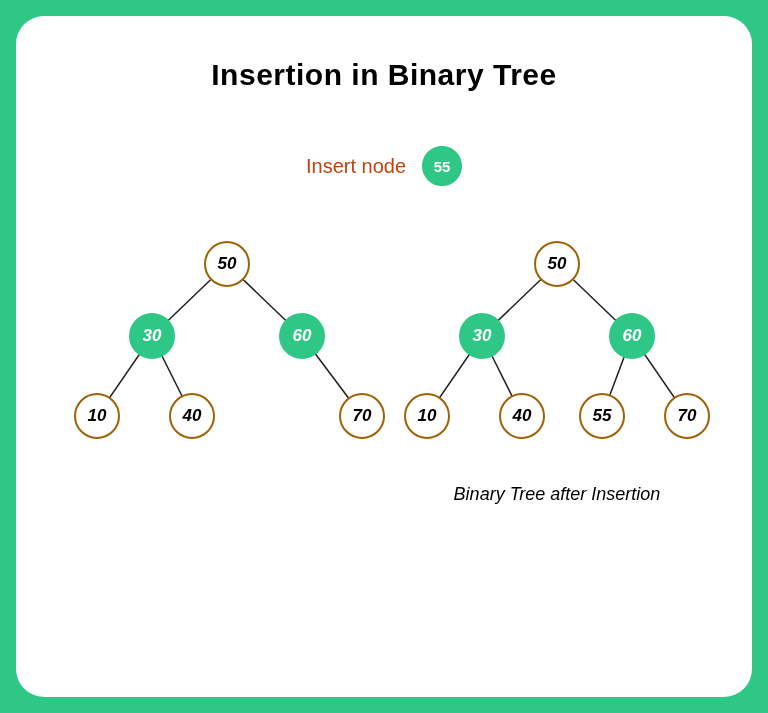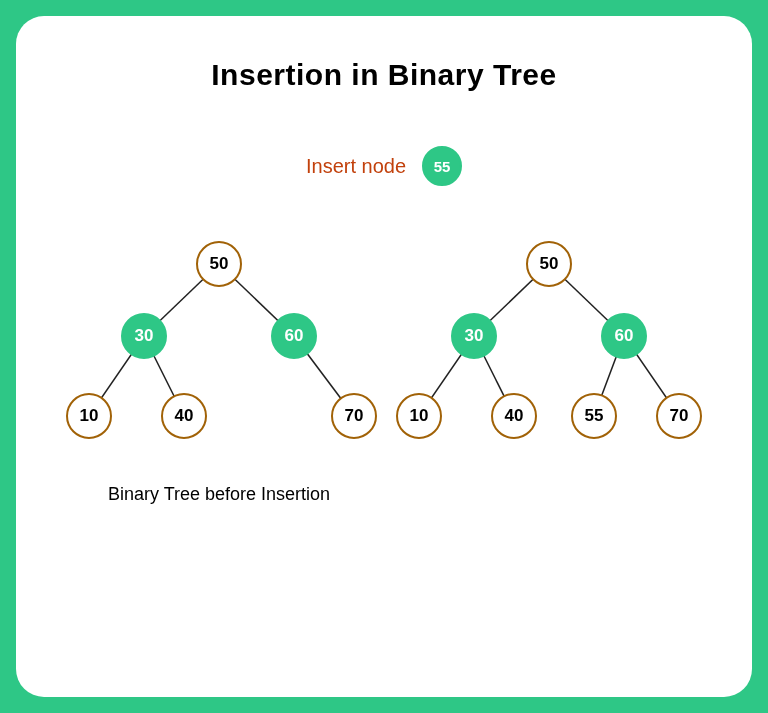--- a/index.html
+++ b/index.html
@@ -55,23 +55,24 @@
       color: #fff;
       border-color: #2ec786;
     }
     .small-node {
       width: 40px;
       height: 40px;
       font-size: 15px;
     }
     .trees {
       display: flex;
-      justify-content: center;
+      justify-content: space-between;
       margin-top: 50px;
       padding: 0 6px;
+      font-style: italic;
     }
     .tree-wrap {
       width: 330px;
       display: flex;
       flex-direction: column;
       align-items: center;
     }
     .tree-stage {
       position: relative;
       width: 330px;
@@ -121,38 +122,38 @@
           <line x1="90" y1="100" x2="130" y2="180"></line>
           <line x1="240" y1="100" x2="300" y2="180"></line>
         </svg>
         <span class="np node" style="left:165px;top:28px">50</span>
         <span class="np node green" style="left:90px;top:100px">30</span>
         <span class="np node green" style="left:240px;top:100px">60</span>
         <span class="np node" style="left:35px;top:180px">10</span>
         <span class="np node" style="left:130px;top:180px">40</span>
         <span class="np node" style="left:300px;top:180px">70</span>
       </div>
-      <div class="caption">Binary Tree before Insertion</div>
     </div>
 
     <div class="tree-wrap">
       <div class="tree-stage">
         <svg class="edge-layer" viewBox="0 0 330 230">
           <line x1="165" y1="28" x2="90" y2="100"></line>
           <line x1="165" y1="28" x2="240" y2="100"></line>
           <line x1="90" y1="100" x2="35" y2="180"></line>
           <line x1="90" y1="100" x2="130" y2="180"></line>
           <line x1="240" y1="100" x2="210" y2="180"></line>
           <line x1="240" y1="100" x2="295" y2="180"></line>
         </svg>
         <span class="np node" style="left:165px;top:28px">50</span>
         <span class="np node green" style="left:90px;top:100px">30</span>
         <span class="np node green" style="left:240px;top:100px">60</span>
         <span class="np node" style="left:35px;top:180px">10</span>
         <span class="np node" style="left:130px;top:180px">40</span>
         <span class="np node" style="left:210px;top:180px">55</span>
         <span class="np node" style="left:295px;top:180px">70</span>
       </div>
+      <div class="caption">Binary Tree after Insertion</div>
     </div>
 
   </div>
 
 </div>
 
 </body></html>

